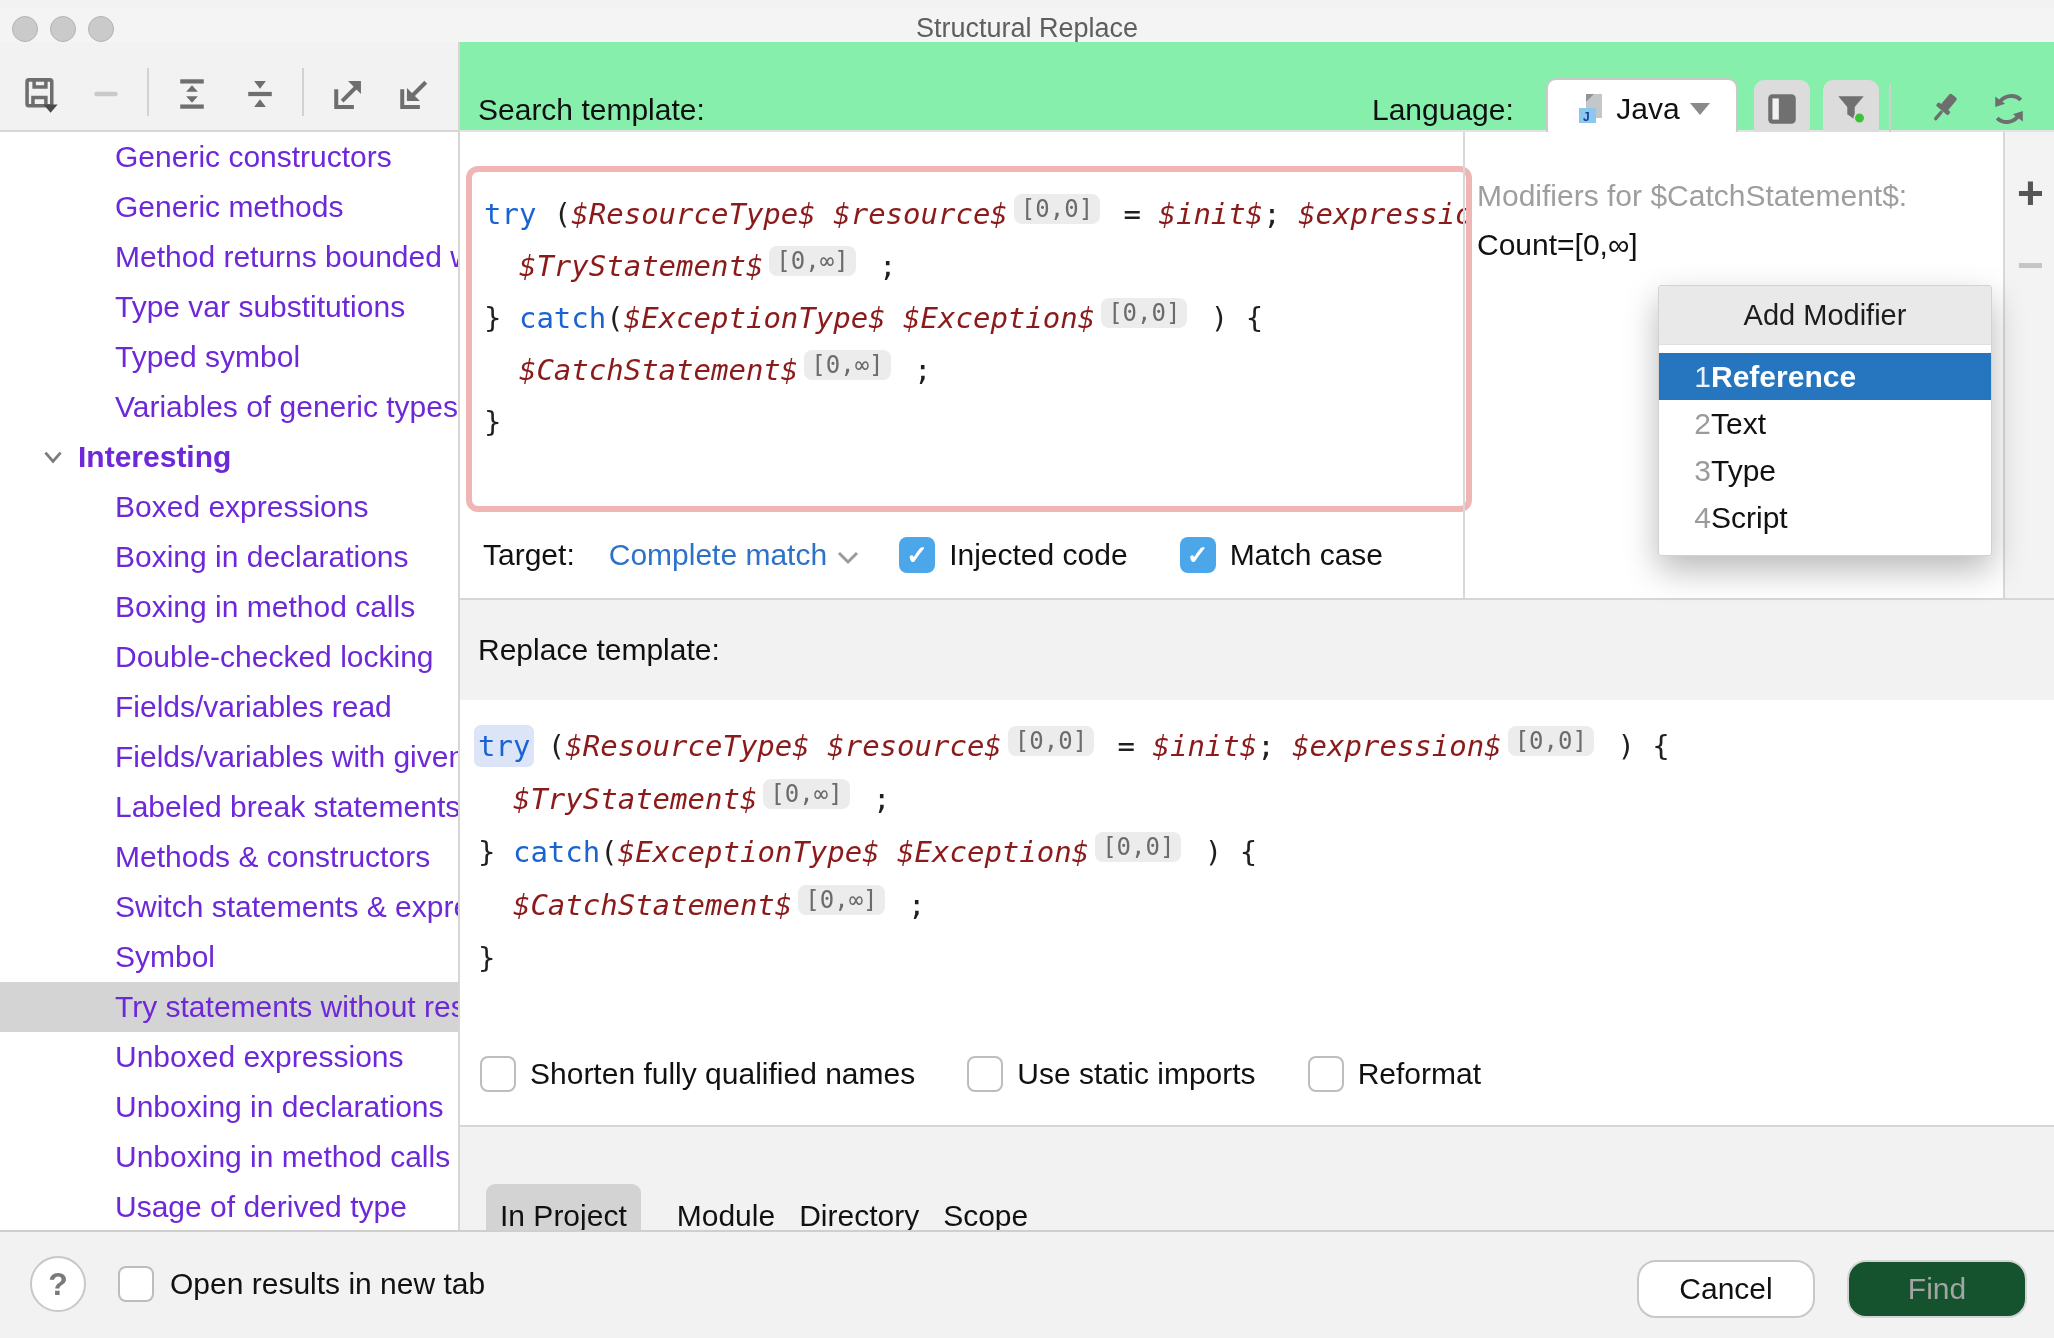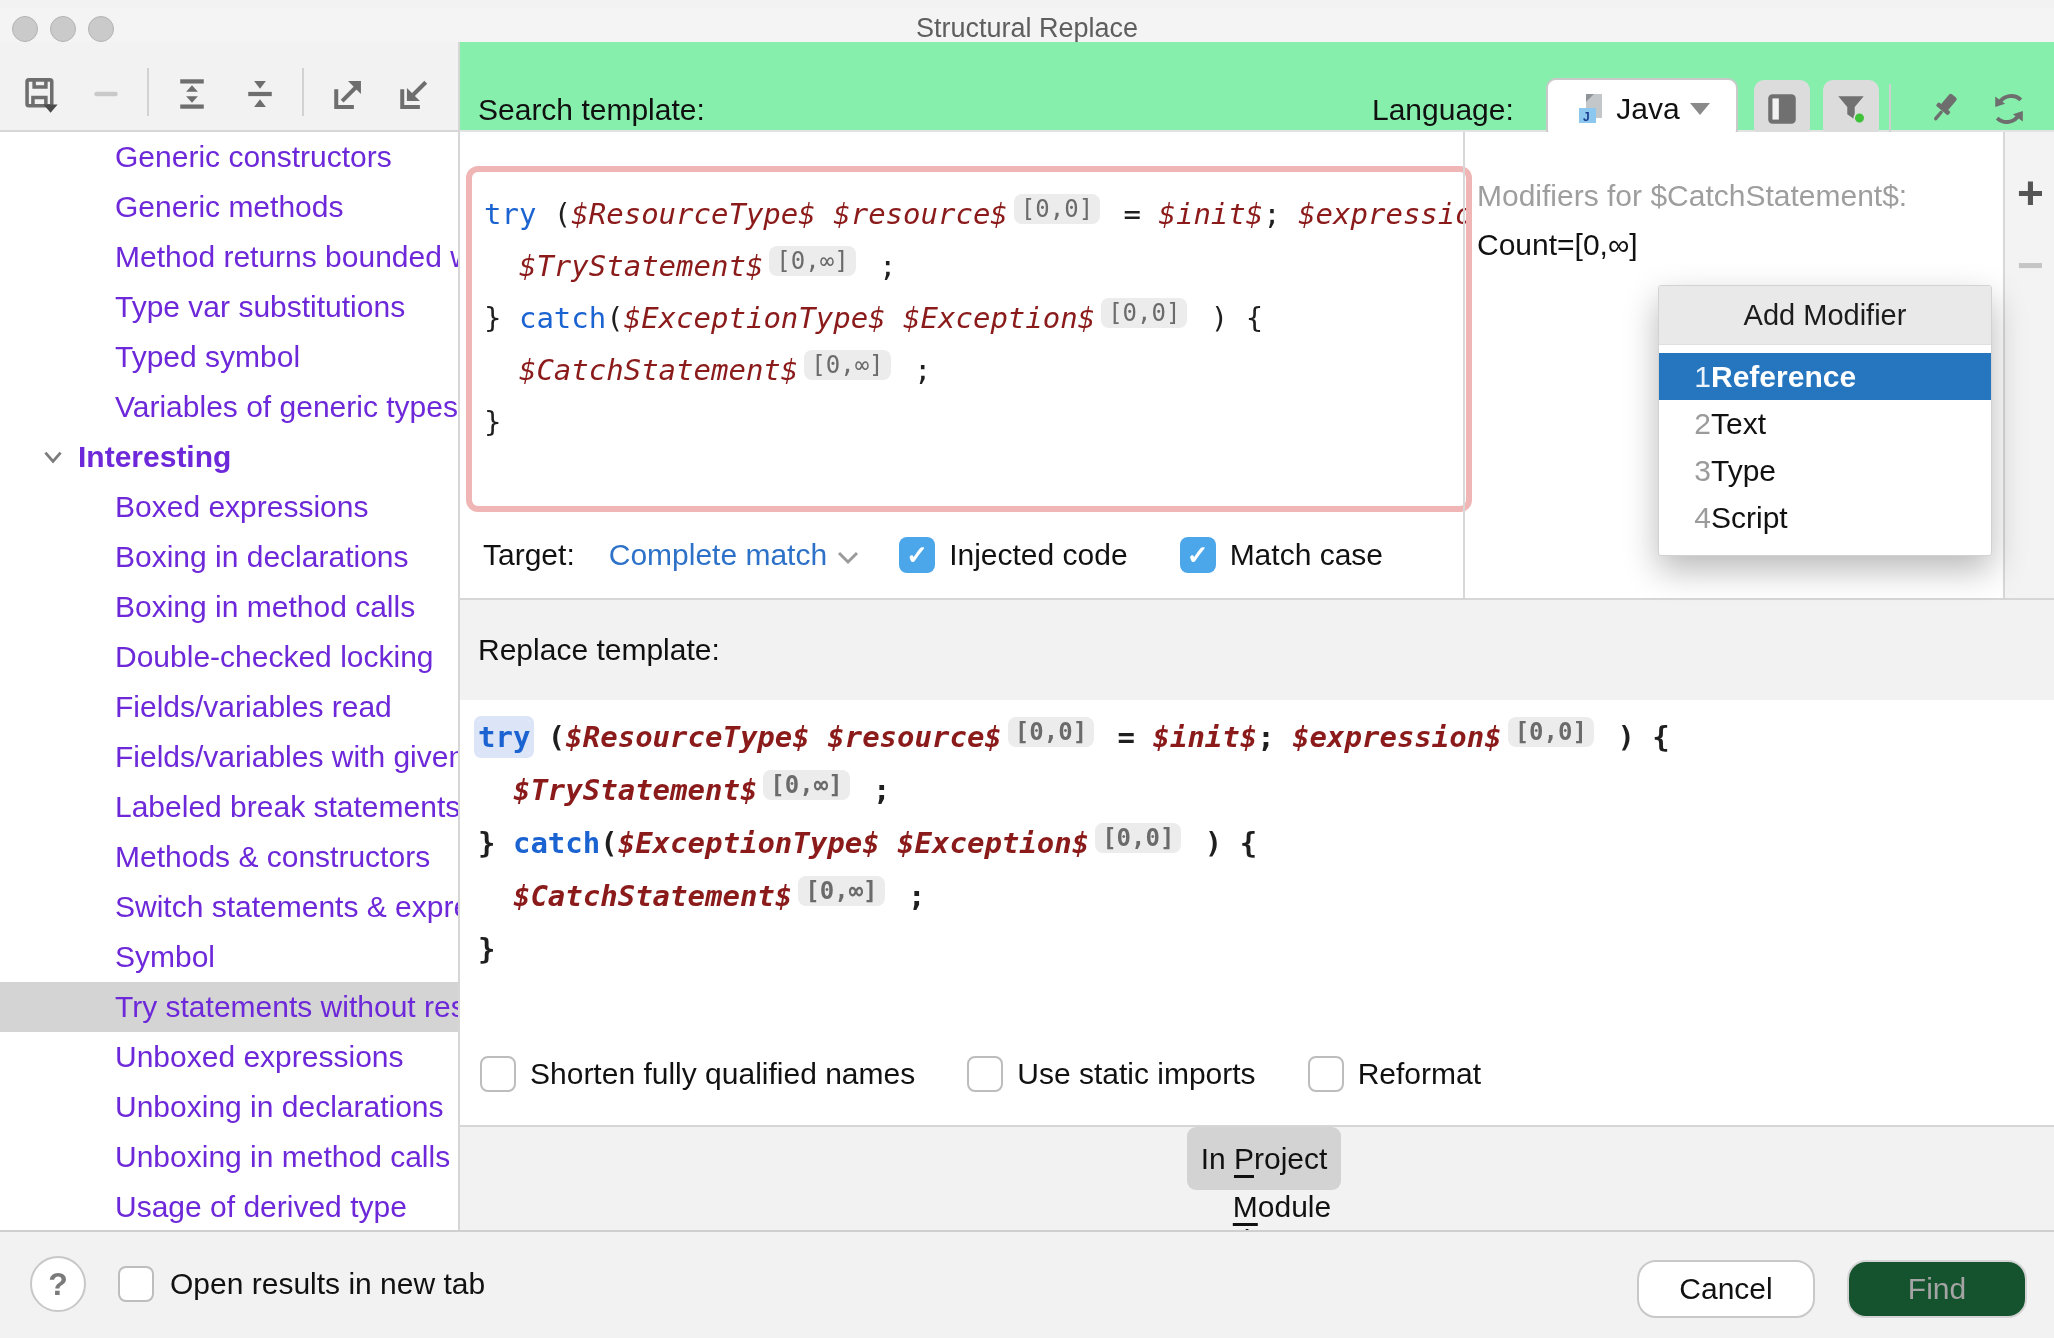--- a/index.html
+++ b/index.html
@@ -71,25 +71,25 @@
   .cb.on .mark{color:#FFF;font-size:26px;font-weight:bold;line-height:1;}
   .cb.off{background:#FFF;border:2px solid #BDBDBD;}
   .opt{display:flex;align-items:center;margin-right:52px;}
   .opt .olabel{margin-left:14px;color:#111;}
   
   .repstrip{position:absolute;left:0;top:558px;width:1594px;height:100px;background:#F2F2F2;}
   .repstrip .lbl{position:absolute;left:18px;top:30px;height:40px;line-height:40px;font-size:30px;color:#101010;}
   .reparea{position:absolute;left:0;top:658px;width:1594px;height:425px;background:#FFF;
            border-bottom:2px solid #D6D6D6;overflow:hidden;}
   .repcode{position:absolute;left:18px;top:14px;}
-  .repcode .code-line{height:53px;line-height:46px;font-weight:bold;}
+  .repcode .code-line{height:53px;line-height:65px;}
   .optrow{position:absolute;left:20px;top:352px;height:44px;display:flex;align-items:center;font-size:30px;}
   
-  .scopebar{position:absolute;left:0;top:1085px;width:1594px;height:103px;background:#F2F2F2;
-            display:flex;align-items:center;padding-left:26px;box-sizing:border-box;font-size:30px;flex-direction:column;}
+  .scopebar{position:absolute;left:0;top:1122px;width:1594px;height:103px;background:#F2F2F2;
+            display:flex;align-items:center;padding-left:26px;box-sizing:border-box;font-size:30px;}
   .pill{background:#D3D3D3;border-radius:9px;height:63px;line-height:63px;padding:0 14px;margin-right:12px;color:#111;}
   .scopelink{margin-left:24px;color:#111;}
   .u{text-decoration:underline;text-underline-offset:6px;text-decoration-thickness:2.5px;}
   
   .footer{position:absolute;left:0;top:1230px;width:2054px;height:108px;background:#F2F2F2;
           border-top:2px solid #CFCFCF;box-sizing:border-box;}
   .helpbtn{position:absolute;left:30px;top:24px;width:56px;height:56px;border-radius:50%;background:#FFF;
            border:2px solid #C8C8C8;box-sizing:border-box;text-align:center;line-height:52px;
            font-size:32px;font-weight:bold;color:#7A7A7A;}
   .fcb{position:absolute;left:118px;top:34px;}

